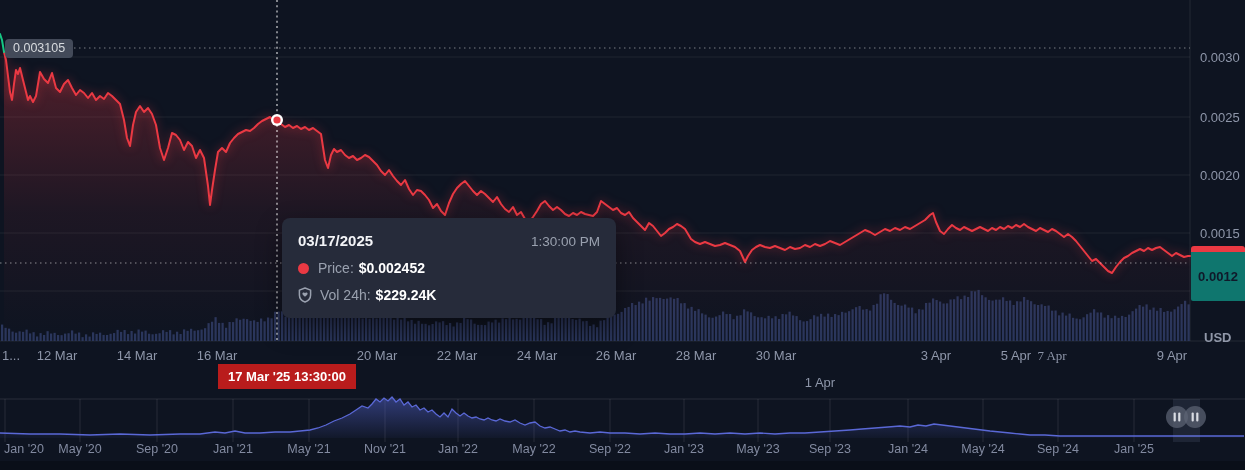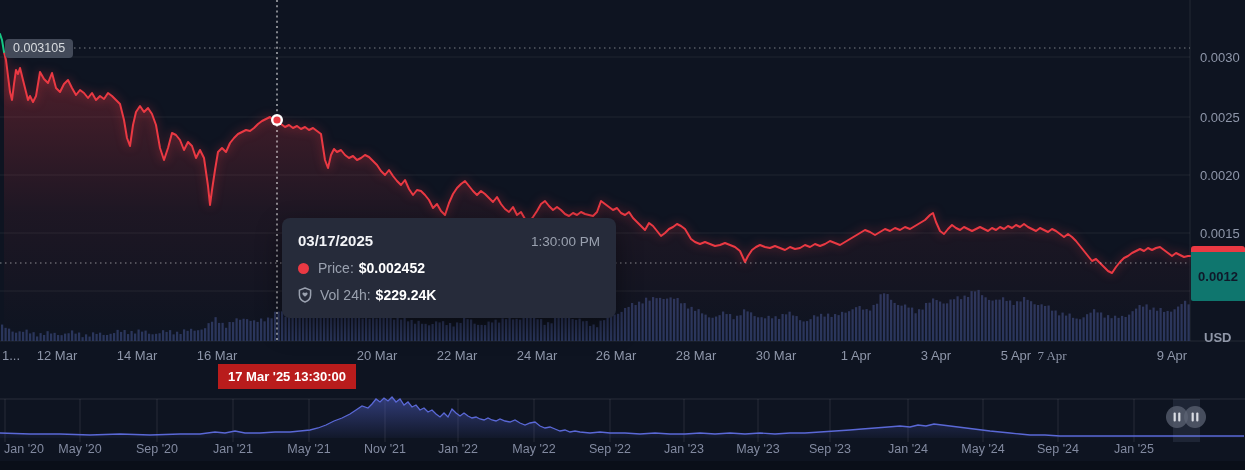--- a/index.html
+++ b/index.html
@@ -452,21 +452,21 @@
       <div class="xtick left" style="left: 2px;">1...</div>
       <div class="xtick" style="left: 57px;">12 Mar</div>
       <div class="xtick" style="left: 137px;">14 Mar</div>
       <div class="xtick" style="left: 217px;">16 Mar</div>
       <div class="xtick" style="left: 377px;">20 Mar</div>
       <div class="xtick" style="left: 457px;">22 Mar</div>
       <div class="xtick" style="left: 537px;">24 Mar</div>
       <div class="xtick" style="left: 616px;">26 Mar</div>
       <div class="xtick" style="left: 696px;">28 Mar</div>
       <div class="xtick" style="left: 776px;">30 Mar</div>
-      <div class="xtick" style="left: 856px;">1 Apr</div>
+      <div class="xtick" style="left: 820px; margin-top: 27px;">1 Apr</div>
       <div class="xtick" style="left: 936px;">3 Apr</div>
       <div class="xtick" style="left: 1016px;">5 Apr</div>
       <div class="xtick" style="left: 1052px; font-family: Liberation Serif, serif;">7 Apr</div>
       <div class="xtick" style="left: 1172px;">9 Apr</div>
     </div>
 
   <div id="nav-axis">
       <div class="ntick" style="left: 24px;">Jan '20</div>
       <div class="ntick" style="left: 80px;">May '20</div>
       <div class="ntick" style="left: 157px;">Sep '20</div>

